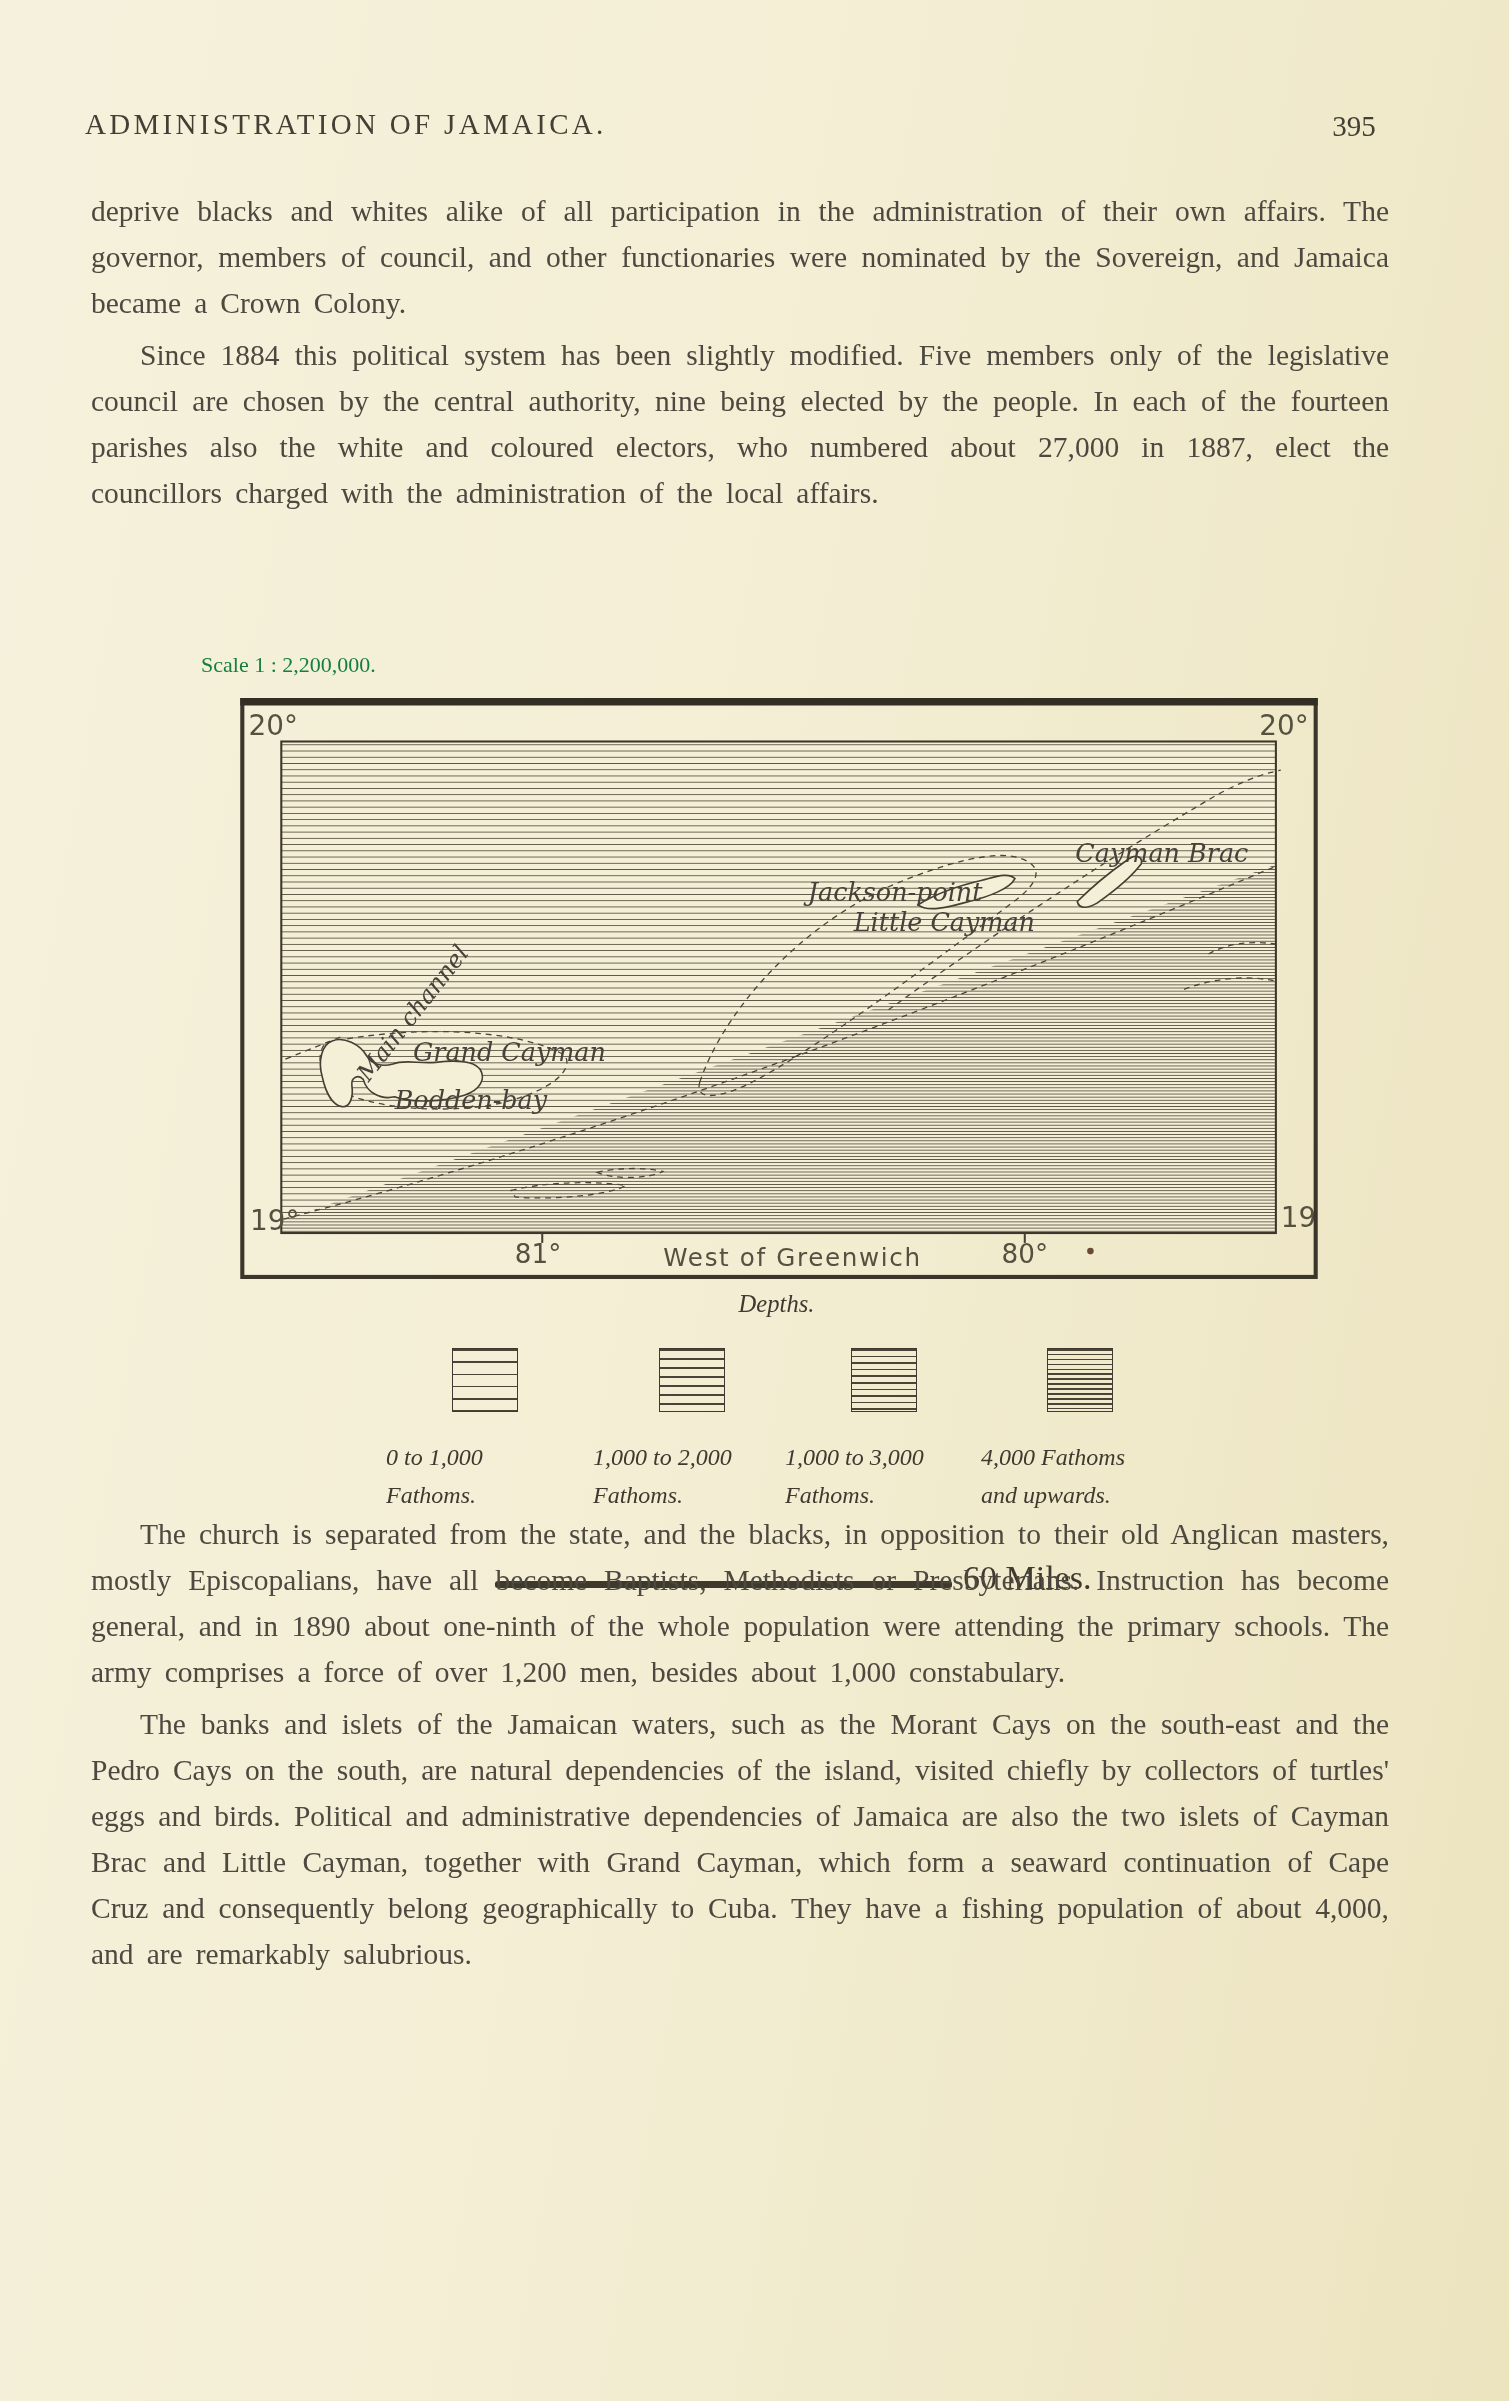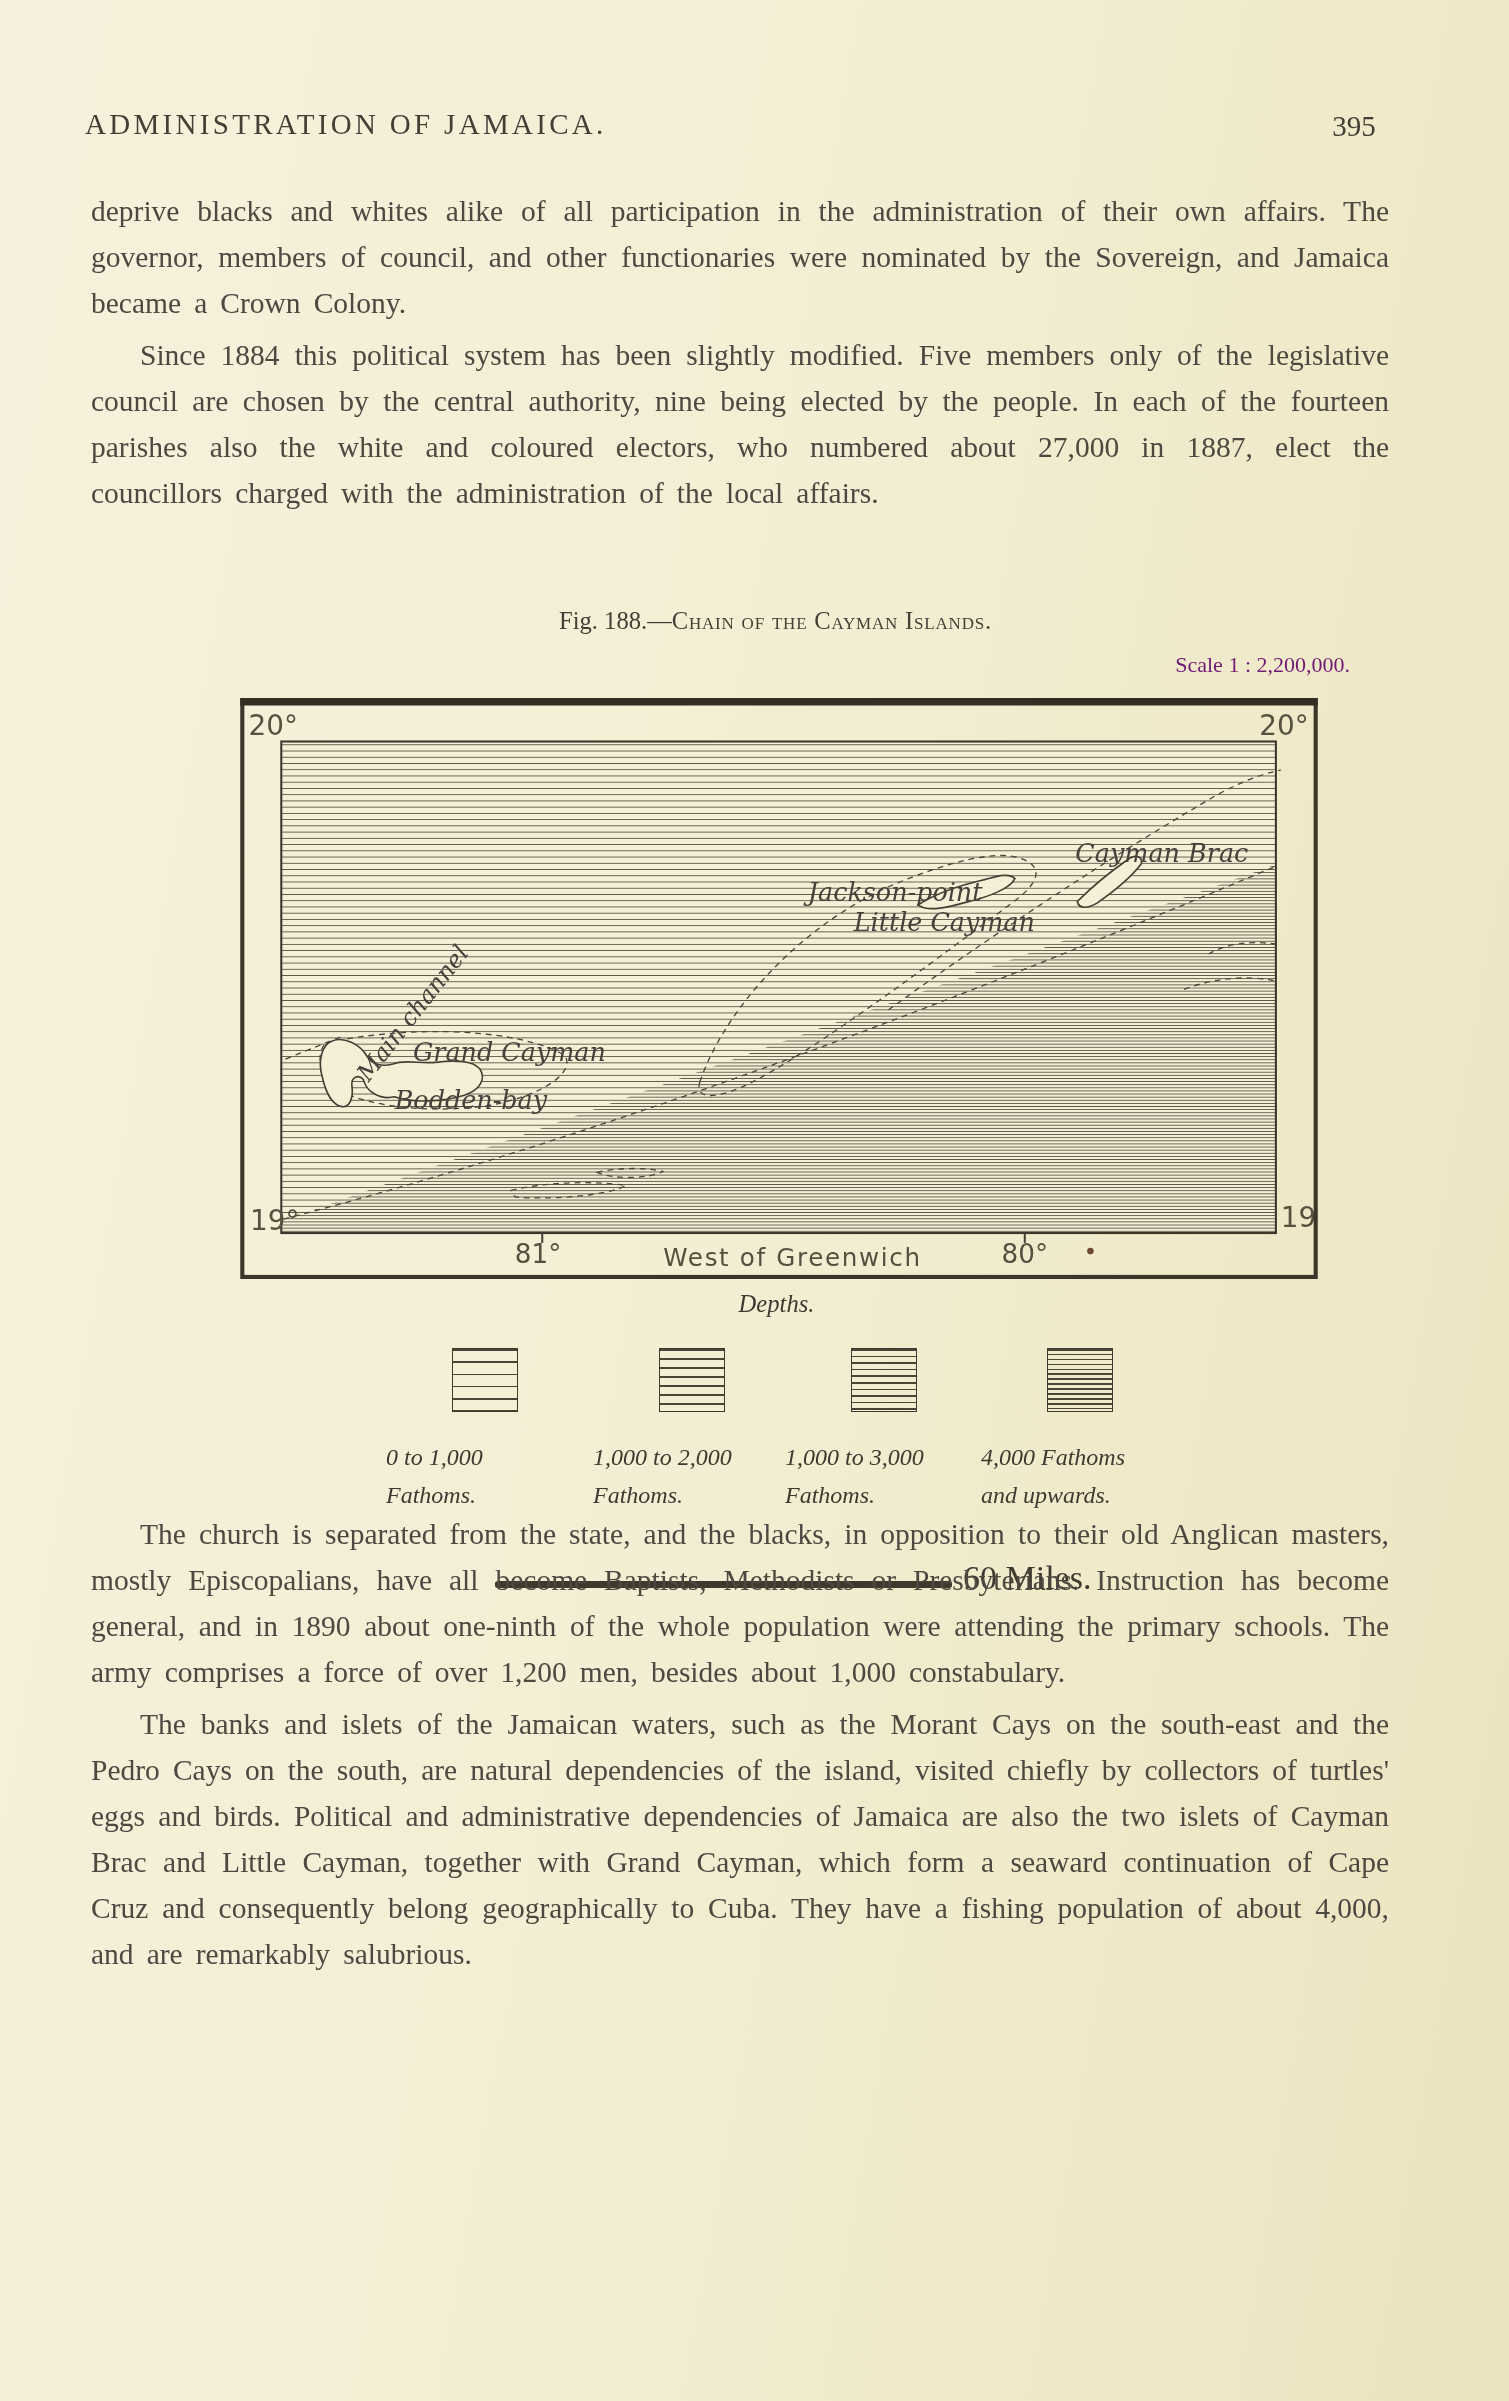--- a/index.html
+++ b/index.html
@@ -24,22 +24,22 @@
   .body-block p{margin:6px;}
   .body-block p.indent{text-indent:49px;}
   #textblock-top{top:182px;}
   #textblock-bottom{top:1505px;}
   .fig-caption{
     position:absolute;top:607px;left:201px;width:1149px;text-align:center;
     font-size:24.6px;color:#443f35;
   }
   .fig-caption .smallcaps{font-variant:small-caps;letter-spacing:0.8px;}
   .fig-scale{
-    position:absolute;top:652px;left:201px;width:1149px;text-align:right;
-    font-size:22px;color:#701a75;
+    position:absolute;top:652px;left:201px;width:1149px;text-align:left;
+    font-size:22px;color:#15803d;
   }
   .map-wrap{position:absolute;left:240px;top:698px;width:1078px;height:581px;}
   .legend-title{
     position:absolute;top:1290px;left:674px;width:205px;text-align:center;
     font-size:24.6px;color:#3f3a30;font-style:italic;
   }
   .legend-col{position:absolute;width:197px;text-align:left;font-style:italic;}
   .legend-swatch{
     width:66px;height:64px;margin:0 auto;border:1.6px solid #3f3930;box-sizing:border-box;
   }
@@ -66,23 +66,20 @@
 <div class="page">
 
   <div class="running-head">ADMINISTRATION OF JAMAICA.</div>
   <div class="page-num">395</div>
 
   <div class="body-block" id="textblock-top">
     <p>deprive blacks and whites alike of all participation in the administration of their own affairs.  The governor, members of council, and other functionaries were nominated by the Sovereign, and Jamaica became a Crown Colony.</p>
     <p class="indent">Since 1884 this political system has been slightly modified.  Five members only of the legislative council are chosen by the central authority, nine being elected by the people.  In each of the fourteen parishes also the white and coloured electors, who numbered about 27,000 in 1887, elect the councillors charged with the administration of the local affairs.</p>
   </div>
 
-  <div class="fig-caption">
-    <span>Fig. 188.—</span><span class="smallcaps">Chain of the Cayman Islands.</span>
-  </div>
   <div class="fig-scale">Scale 1 : 2,200,000.</div>
 
   <div class="map-wrap">
     <svg width="1078" height="581" viewBox="0 0 1313 708">
       <defs>
         <pattern id="hat" width="10" height="7.6" patternUnits="userSpaceOnUse">
           <path d="M0 3.8 H10" stroke="#5b5444" stroke-width="1.1"></path>
         </pattern>
         <pattern id="hat2" width="10" height="7.6" patternUnits="userSpaceOnUse" patternTransform="translate(0,3.8)">
           <path d="M0 3.8 H10" stroke="#5b5444" stroke-width="1.1"></path>

